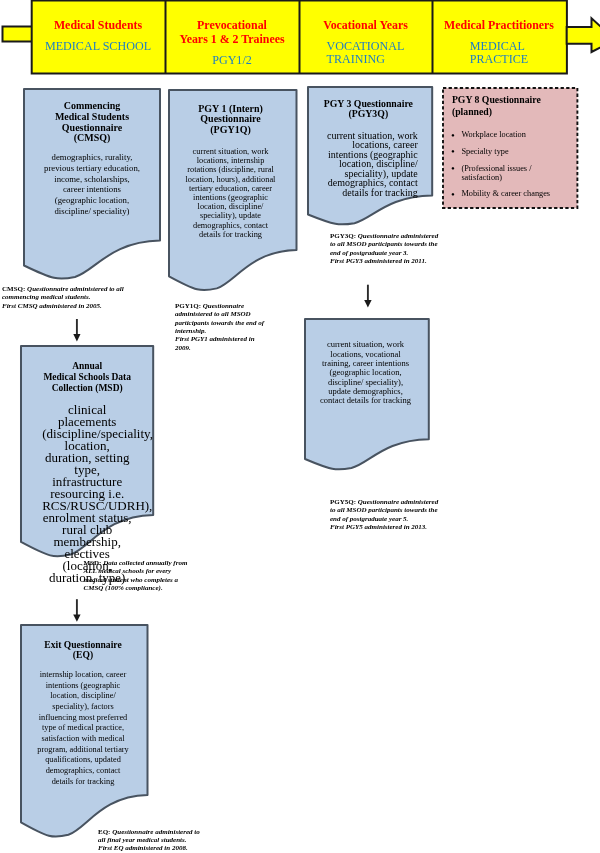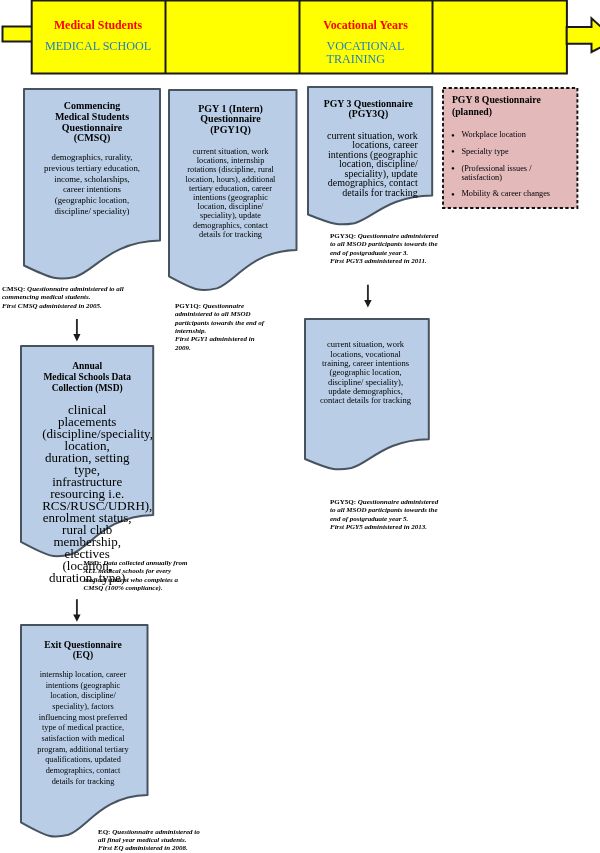--- a/index.html
+++ b/index.html
@@ -63,24 +63,34 @@
     <path d="M31.7 0.4 H566.9 V73.6 H31.7 Z" fill="#ffff00" stroke="#1a1a1a" stroke-width="2"></path>
 
     <path d="M566.7 27 H591.5 V18.2 L615 39.8 L591.5 52 V43.7 H566.7 Z" fill="#ffff00" stroke="#1a1a1a" stroke-width="2" stroke-linejoin="miter"></path>
 
     <path d="M165.5 0.4 V73.6 M299.5 0.4 V73.6 M432.5 0.4 V73.6" stroke="#1a1a1a" stroke-width="2"></path>
   </svg>
   <div class="bseg" style="left:31px;top:18px;width:134px;height:68px;">
     <div class="btitle">Medical Students</div>
     <div class="bsub">MEDICAL SCHOOL</div>
   </div>
+  <div class="bseg" style="left:165px;top:18px;width:134px;height:68px;">
+    <div class="btitle">Prevocational
+Years 1 &amp; 2 Trainees</div>
+    <div class="bsub">PGY1/2</div>
+  </div>
   <div class="bseg" style="left:299px;top:18px;width:133px;height:68px;">
     <div class="btitle">Vocational Years</div>
     <div class="bsub">VOCATIONAL
 TRAINING</div>
+  </div>
+  <div class="bseg" style="left:432px;top:18px;width:134px;height:68px;">
+    <div class="btitle">Medical Practitioners</div>
+    <div class="bsub">MEDICAL
+PRACTICE</div>
   </div>
 </div>
 
 <div class="doc" id="cmsq" style="left:21.5px;top:87.0px;width:140.0px;height:195.0px;">
   <svg width="140.0" height="195.0" viewBox="0 0 140.0 195.0">
     <path d="M2 2 H138.0 V153.5 C88.0 154.5 73.0 184.0 53.0 190.0 C36.0 193.5 31.0 192.5 2 178.5 Z" fill="#b9cee6" stroke="#485360" stroke-width="2" stroke-linejoin="round"></path>
   </svg>
   <div class="content" style="left:21.5px;top:14px;width:98px;">
     <div class="dtitle">Commencing
 Medical Students

